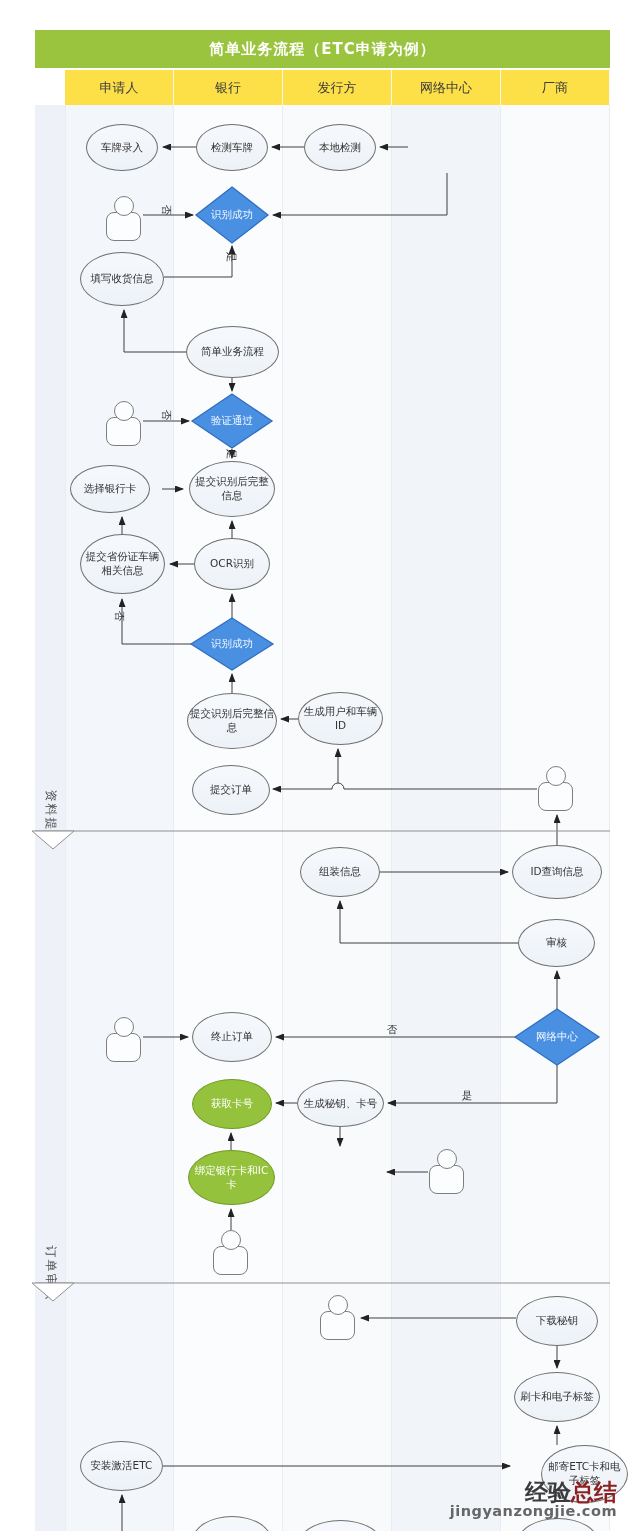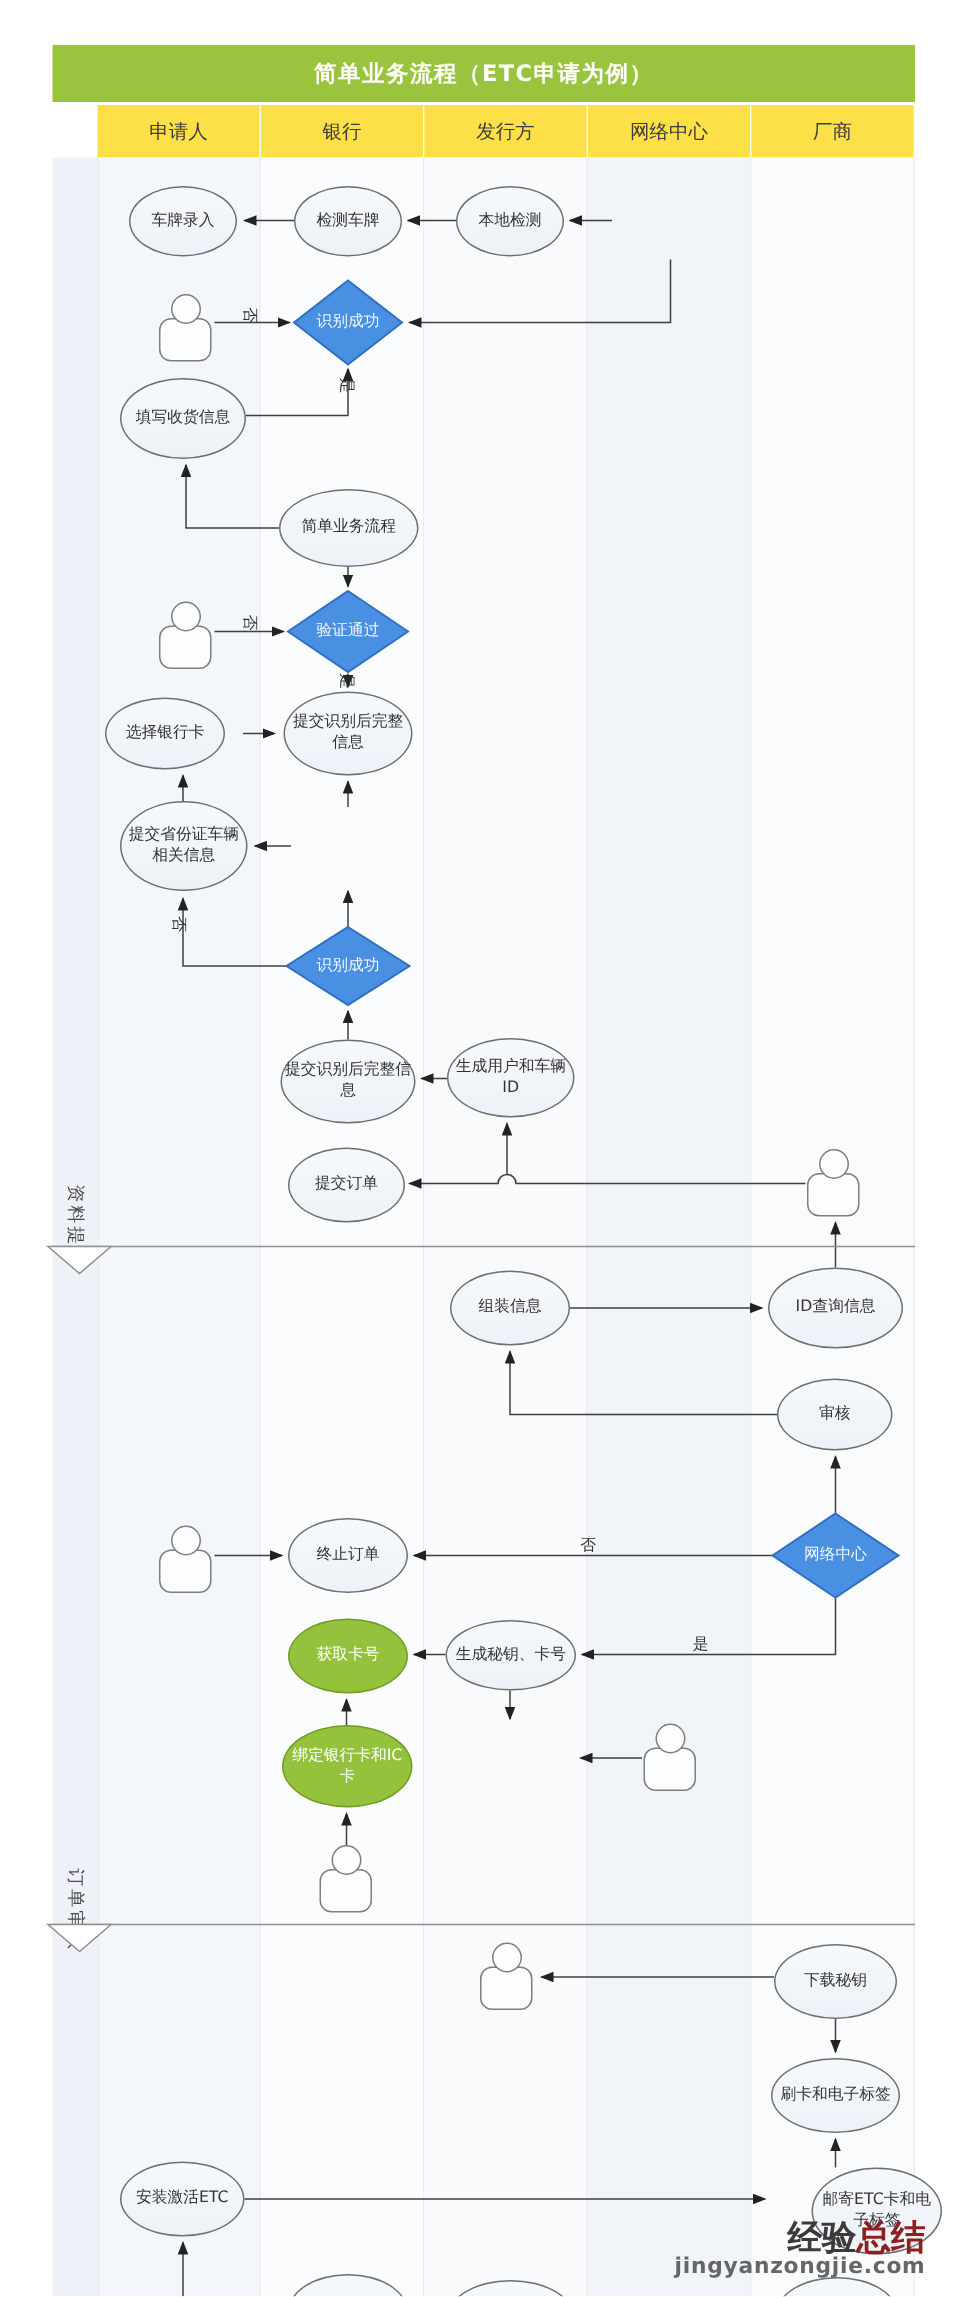--- a/index.html
+++ b/index.html
@@ -123,20 +123,21 @@
   </svg>
 
   <div class="node ell" style="left:86px;top:124px;width:72px;height:47px">车牌录入</div>
   <div class="node ell" style="left:196px;top:124px;width:72px;height:47px">检测车牌</div>
   <div class="node ell" style="left:304px;top:124px;width:72px;height:47px">本地检测</div>
   <div class="node ell" style="left:80px;top:252px;width:84px;height:54px">填写收货信息</div>
   <div class="node ell" style="left:186px;top:326px;width:93px;height:52px">简单业务流程</div>
   <div class="node ell" style="left:189px;top:461px;width:86px;height:56px">提交识别后完整信息</div>
   <div class="node ell" style="left:70px;top:465px;width:80px;height:48px">选择银行卡</div>
   <div class="node ell" style="left:80px;top:534px;width:85px;height:60px">提交省份证车辆相关信息</div>
+  <div class="node ell" style="left:194px;top:538px;width:76px;height:52px">OCR识别</div>
   <div class="node ell" style="left:187px;top:693px;width:90px;height:56px">提交识别后完整信息</div>
   <div class="node ell" style="left:298px;top:692px;width:85px;height:53px">生成用户和车辆ID</div>
   <div class="node ell" style="left:192px;top:765px;width:78px;height:50px">提交订单</div>
   <div class="node ell" style="left:512px;top:845px;width:90px;height:54px">ID查询信息</div>
   <div class="node ell" style="left:300px;top:847px;width:80px;height:50px">组装信息</div>
   <div class="node ell" style="left:518px;top:919px;width:77px;height:48px">审核</div>
   <div class="node ell" style="left:192px;top:1012px;width:80px;height:50px">终止订单</div>
   <div class="node ell" style="left:297px;top:1080px;width:87px;height:47px">生成秘钥、卡号</div>
   <div class="node ell" style="left:516px;top:1296px;width:82px;height:50px">下载秘钥</div>
   <div class="node ell" style="left:514px;top:1372px;width:86px;height:50px">刷卡和电子标签</div>

